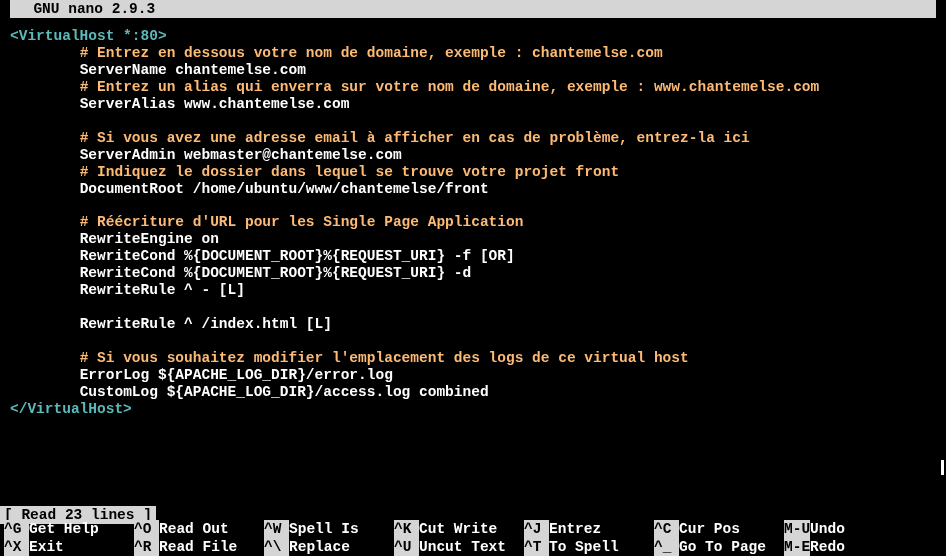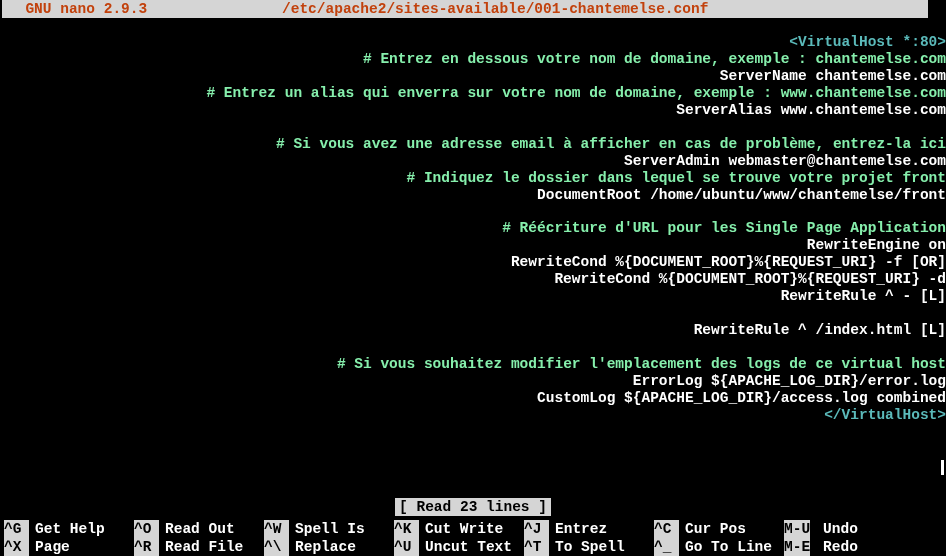--- a/index.html
+++ b/index.html
@@ -9,46 +9,44 @@
       font-family: 'Courier New', Courier, monospace;
       font-size: 14.5px;
       line-height: 1.17;
       width: 946px;
       height: 556px;
       overflow: hidden;
       position: relative;
     }
     .titlebar {
       background: #d5d5d5;
-      color: #c2410c;
+      color: #000000;
       height: 18px;
       line-height: 18px;
       width: 926px;
-      margin-left: 2px;
+      margin-left: 10px;
       font-weight: bold;
       white-space: pre;
       display: flex;
     }
     .titlebar .app { padding-left: 6px; width: 280px; }
     .titlebar .file { flex: 1; }
     .content {
-      padding: 16px 0 0 10px;
+      padding: 10px 0 0 10px;
       white-space: pre;
       font-weight: bold;
-      text-align: right;
     }
     .tag { color: #5bbaba; }
-    .comment { color: #86efac; margin-top: 28px; }
+    .comment { color: #fdba74; margin-top: 28px; }
     .text { color: #ffffff; }
     .status {
       position: absolute;
-      bottom: 40px;
+      bottom: 32px;
       left: 0;
       width: 100%;
-      text-align: center;
       font-weight: bold;
     }
     .status-inner {
       background: #d5d5d5;
       color: #000;
       padding: 1px 4px;
     }
     .shortcuts {
       position: absolute;
       bottom: 0;
@@ -59,46 +57,45 @@
     .row {
       display: flex;
       height: 18px;
       line-height: 18px;
       padding-left: 4px;
     }
     .cell {
       display: flex;
       width: 130px;
     }
-    .cell.last { width: 110px; gap: 7px; }
+    .cell.last { width: 110px; }
     .key {
       background: #d5d5d5;
       color: #000;
       padding: 0 0px;
       min-width: 25px;
       text-align: left;
     }
     .label {
-      padding-left: 6px;
+      padding-left: 0;
     }
     .caret {
       position: absolute;
       right: 2px;
       top: 460px;
       width: 3px;
       height: 15px;
       background: #fff;
     }
   </style>
 </head>
 <body>
 
 <div class="titlebar">
   <span class="app">  GNU nano 2.9.3</span>
-  <span class="file">/etc/apache2/sites-available/001-chantemelse.conf</span>
 </div>
 
 <div class="content" id="content"><div><span class="text"></span><span class="tag">&lt;VirtualHost *:80&gt;</span></div><div><span class="text">        </span><span class="comment"># Entrez en dessous votre nom de domaine, exemple : chantemelse.com</span></div><div><span class="text">        </span><span class="text">ServerName chantemelse.com</span></div><div><span class="text">        </span><span class="comment"># Entrez un alias qui enverra sur votre nom de domaine, exemple : www.chantemelse.com</span></div><div><span class="text">        </span><span class="text">ServerAlias www.chantemelse.com</span></div><div>&nbsp;</div><div><span class="text">        </span><span class="comment"># Si vous avez une adresse email à afficher en cas de problème, entrez-la ici</span></div><div><span class="text">        </span><span class="text">ServerAdmin webmaster@chantemelse.com</span></div><div><span class="text">        </span><span class="comment"># Indiquez le dossier dans lequel se trouve votre projet front</span></div><div><span class="text">        </span><span class="text">DocumentRoot /home/ubuntu/www/chantemelse/front</span></div><div>&nbsp;</div><div><span class="text">        </span><span class="comment"># Réécriture d'URL pour les Single Page Application</span></div><div><span class="text">        </span><span class="text">RewriteEngine on</span></div><div><span class="text">        </span><span class="text">RewriteCond %{DOCUMENT_ROOT}%{REQUEST_URI} -f [OR]</span></div><div><span class="text">        </span><span class="text">RewriteCond %{DOCUMENT_ROOT}%{REQUEST_URI} -d</span></div><div><span class="text">        </span><span class="text">RewriteRule ^ - [L]</span></div><div>&nbsp;</div><div><span class="text">        </span><span class="text">RewriteRule ^ /index.html [L]</span></div><div>&nbsp;</div><div><span class="text">        </span><span class="comment"># Si vous souhaitez modifier l'emplacement des logs de ce virtual host</span></div><div><span class="text">        </span><span class="text">ErrorLog ${APACHE_LOG_DIR}/error.log</span></div><div><span class="text">        </span><span class="text">CustomLog ${APACHE_LOG_DIR}/access.log combined</span></div><div><span class="text"></span><span class="tag">&lt;/VirtualHost&gt;</span></div></div>
 
 <div class="status">
   <span class="status-inner">[ Read 23 lines ]</span>
 </div>
 
 <div class="shortcuts">
   <div class="row" id="row1">
@@ -127,41 +124,41 @@
         <span class="label">Cur Pos</span>
       </div>
       <div class="cell last">
         <span class="key">M-U</span>
         <span class="label">Undo</span>
       </div>
     </div>
   <div class="row" id="row2">
       <div class="cell">
         <span class="key">^X</span>
-        <span class="label">Page</span>
+        <span class="label">Exit</span>
       </div>
       <div class="cell">
         <span class="key">^R</span>
         <span class="label">Read File</span>
       </div>
       <div class="cell">
         <span class="key">^\</span>
         <span class="label">Replace</span>
       </div>
       <div class="cell">
         <span class="key">^U</span>
         <span class="label">Uncut Text</span>
       </div>
       <div class="cell">
         <span class="key">^T</span>
         <span class="label">To Spell</span>
       </div>
       <div class="cell">
         <span class="key">^_</span>
-        <span class="label">Go To Line</span>
+        <span class="label">Go To Page</span>
       </div>
       <div class="cell last">
         <span class="key">M-E</span>
         <span class="label">Redo</span>
       </div>
     </div>
 </div>
 
 <div class="caret"></div>
 

